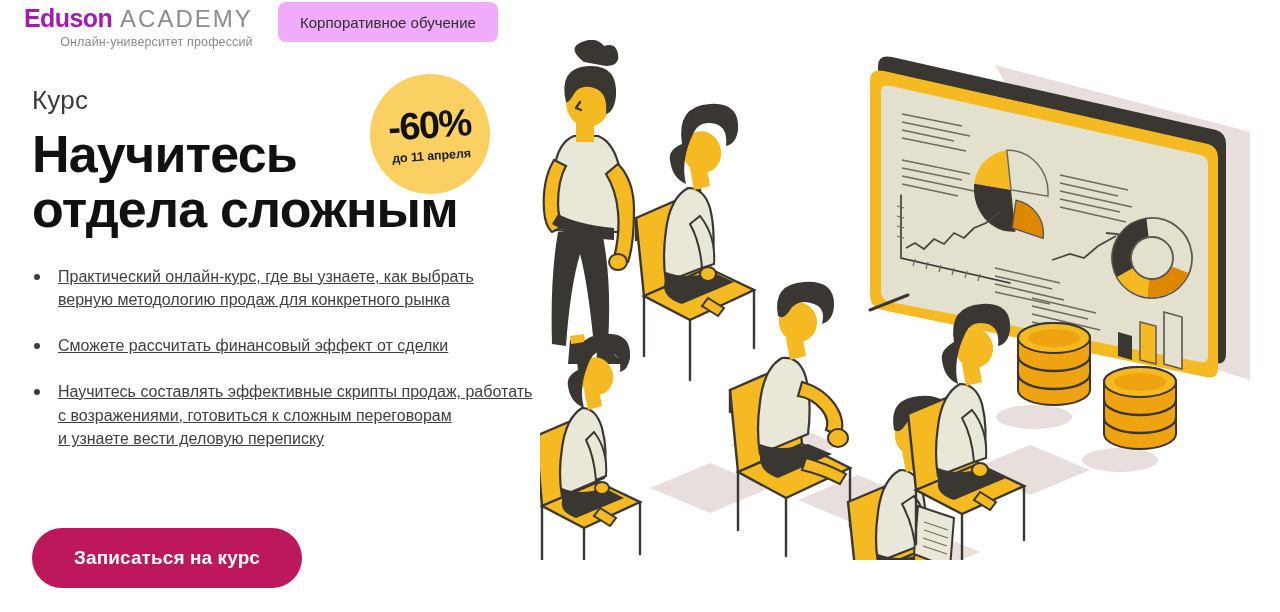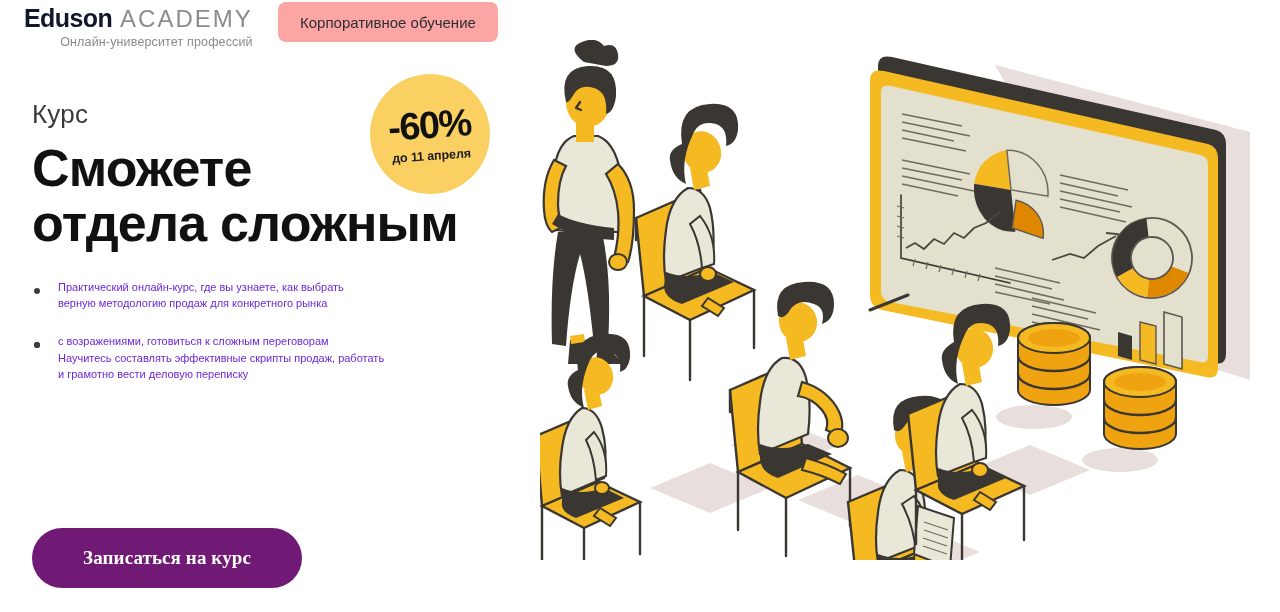--- a/index.html
+++ b/index.html
@@ -10,71 +10,71 @@
     font-family: "Liberation Sans", "DejaVu Sans", sans-serif;
     overflow: hidden;
   }
   .page { position: relative; width: 1280px; height: 612px; background: #fff; }
 
   
   .header { position: absolute; left: 0; top: 0; width: 1280px; height: 58px; }
   .logo { position: absolute; left: 24px; top: 6px; }
   .logo-row { display: flex; align-items: baseline; gap: 8px; line-height: 1; }
   .logo-brand {
-    font-size: 25px; font-weight: 700; color: #0f172a;
+    font-size: 25px; font-weight: 700; color: #a21caf;
     letter-spacing: -0.6px;
   }
   .logo-academy {
     font-size: 24px; font-weight: 300; color: #8c8c8c;
     letter-spacing: 2.0px;
     text-align: right;
   }
   .logo-tagline {
     margin-top: 4px; font-size: 12.5px; color: #8a8a8a;
     letter-spacing: 0.15px; font-weight: 400; text-align: right;
   }
   .corp-btn {
     position: absolute; left: 278px; top: 2px;
     height: 40px; padding: 0 22px;
     display: flex; align-items: center; justify-content: center;
-    background: #fca5a5; border: none; border-radius: 8px;
+    background: #f0abfc; border: none; border-radius: 8px;
     font-family: "Liberation Sans", sans-serif;
     font-size: 15px; color: #2f2f2f; cursor: pointer; white-space: nowrap;
   }
 
   
-  .left { position: absolute; left: 32px; top: 100px; width: 520px; }
+  .left { position: absolute; left: 32px; top: 86px; width: 520px; }
   .kicker {
     font-size: 26px; font-weight: 400; color: #3a3a3a;
     letter-spacing: 0.2px; line-height: 1.1;
   }
   .headline {
     margin-top: 12px;
     font-size: 52px; font-weight: 700; color: #111111;
     line-height: 1.06; letter-spacing: -0.8px;
   }
   .headline .hl-line { display: block; }
 
   .bullets { margin-top: 28px; list-style: none; }
   .bullet {
     position: relative; padding-left: 26px; margin-bottom: 22px;
-    font-size: 11px; line-height: 1.48; color: #6d28d9;
+    font-size: 16px; line-height: 1.48; color: #404040; text-decoration: underline;
   }
   .bullet:last-child { margin-bottom: 0; }
   .bullet .dot {
     position: absolute; left: 2px; top: 9px;
     width: 6px; height: 6px; border-radius: 50%; background: #3c3c3c;
   }
   .bullet .btxt { display: block; }
 
   .cta {
     position: absolute; left: 32px; top: 528px;
     width: 270px; height: 60px; border: none; border-radius: 32px;
-    background: #701a75; color: #ffffff; cursor: pointer;
-    font-family: Liberation Serif, serif;
+    background: #be185d; color: #ffffff; cursor: pointer;
+    font-family: Liberation Sans, sans-serif;
     font-size: 19px; font-weight: 700; letter-spacing: 0.1px;
     display: flex; align-items: center; justify-content: center;
   }
 
   
   .badge {
     position: absolute; left: 370px; top: 74px;
     width: 120px; height: 120px; border-radius: 50%;
     background: #fbd062;
     display: flex; flex-direction: column;
@@ -110,38 +110,39 @@
     </div>
 
     <button class="corp-btn">Корпоративное обучение</button>
   </div>
 
   <div class="left">
 
     <div class="kicker">Курс</div>
 
     <h1 class="headline">
-      <span class="hl-line">Сможете</span>
+      <span class="hl-line">Научитесь</span>
       <span class="hl-line">отдела сложным</span>
     </h1>
 
     <ul class="bullets">
       <li class="bullet">
         <span class="dot"></span>
         <span class="btxt">Практический онлайн-курс, где вы узнаете, как выбрать</span>
         <span class="btxt">верную методологию продаж для конкретного рынка</span>
       </li>
       <li class="bullet">
         <span class="dot"></span>
+        <span class="btxt">Сможете рассчитать финансовый эффект от сделки</span>
       </li>
       <li class="bullet">
         <span class="dot"></span>
+        <span class="btxt">Научитесь составлять эффективные скрипты продаж, работать</span>
         <span class="btxt">с возражениями, готовиться к сложным переговорам</span>
-        <span class="btxt">Научитесь составлять эффективные скрипты продаж, работать</span>
-        <span class="btxt">и грамотно вести деловую переписку</span>
+        <span class="btxt">и узнаете вести деловую переписку</span>
       </li>
     </ul>
   </div>
 
   <button class="cta">Записаться на курс</button>
 
   <div class="badge">
     <div class="badge-pct">-60%</div>
     <div class="badge-until">до 11 апреля</div>
   </div>

